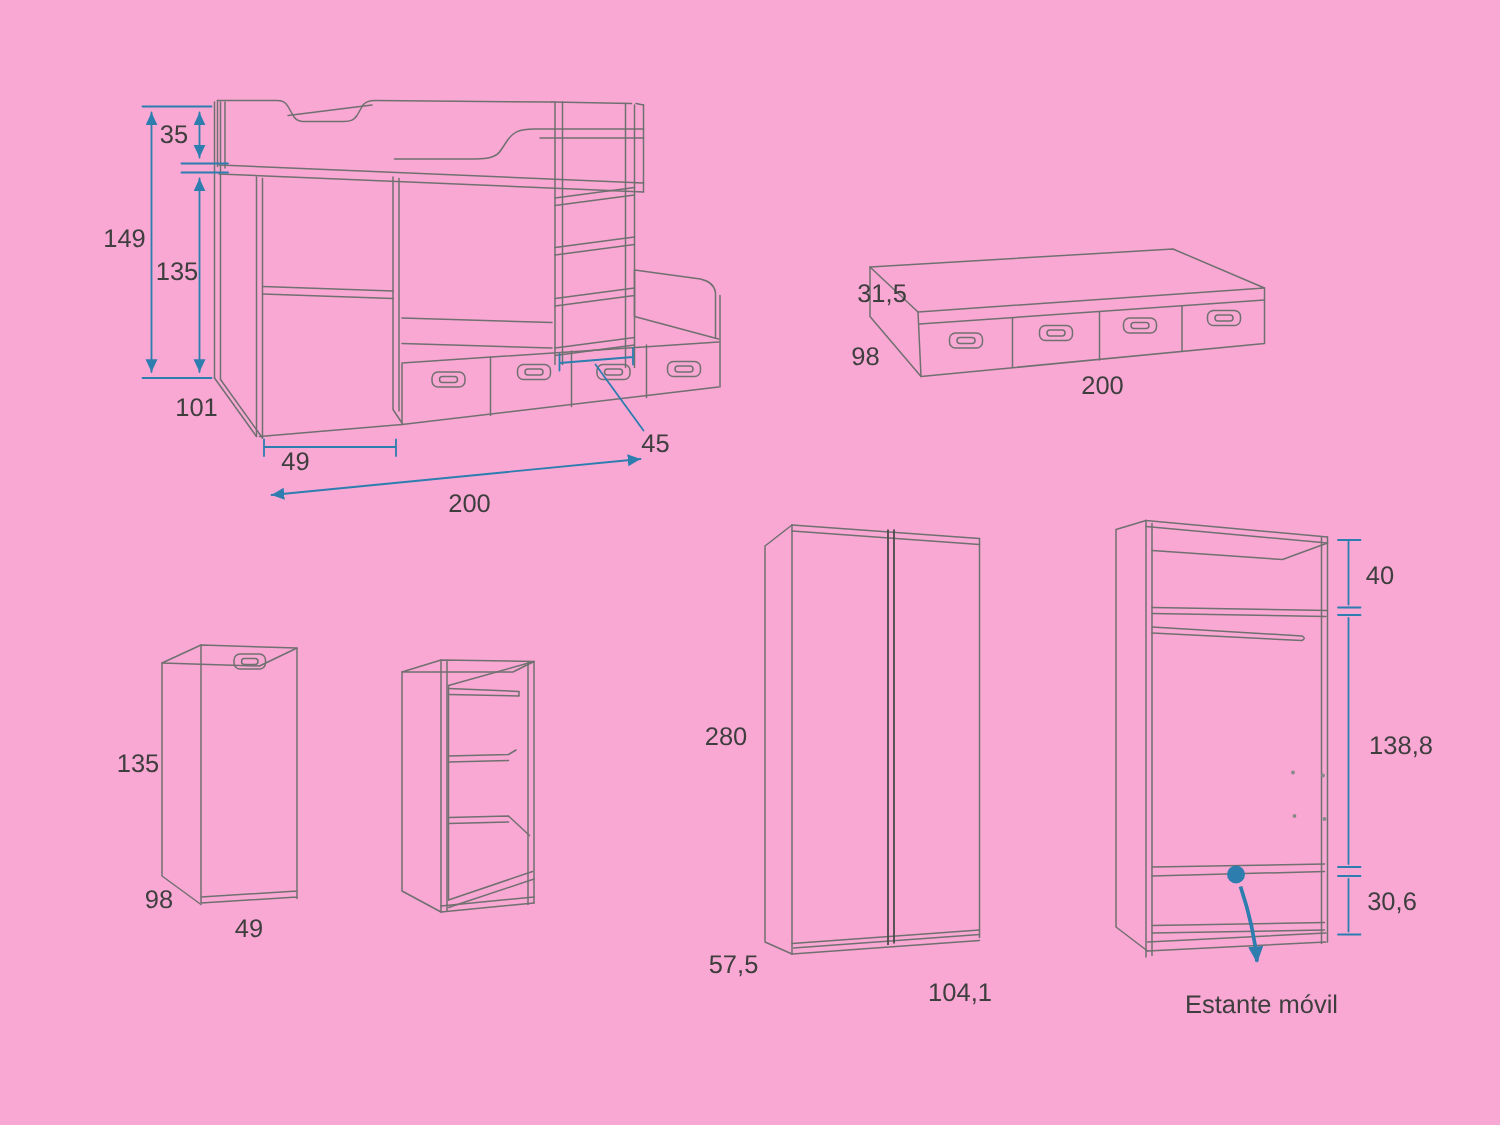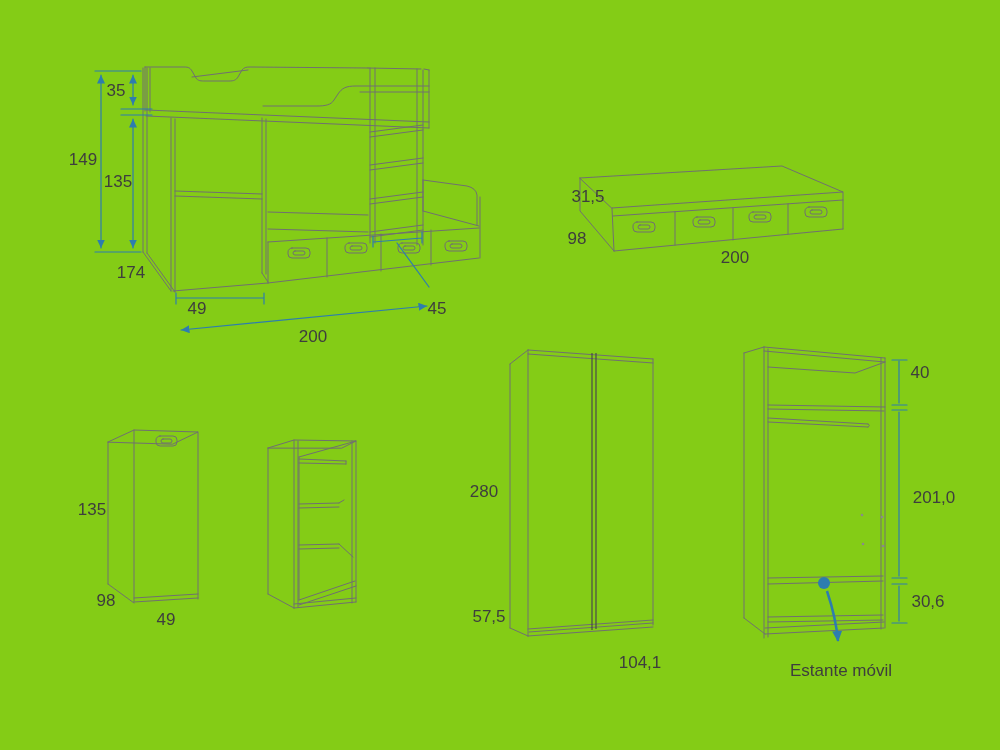--- a/index.html
+++ b/index.html
@@ -1,16 +1,16 @@
 <!DOCTYPE html>
 <html><head>
 <meta charset="utf-8">
 <style>
   html,body{margin:0;padding:0;background:#ffffff;}
-  #stage{position:relative;width:1000px;height:750px;background:#84cc16;overflow:hidden;
+  #stage{position:relative;width:1000px;height:750px;background:#f9a8d4;overflow:hidden;
          font-family:"Liberation Sans","DejaVu Sans",sans-serif;}
   #drawing{position:absolute;left:0;top:0;}
   .dim{position:absolute;transform:translate(-50%,-50%);font-size:17px;color:#3e3e3e;
        white-space:nowrap;line-height:1;}
   .callout{position:absolute;transform:translate(-50%,-50%);font-size:17px;color:#3e3e3e;
        white-space:nowrap;line-height:1;}
 </style>
 </head>
 <body>
 
@@ -146,36 +146,36 @@
   </g>
   <g>
     <circle cx="824" cy="583" r="6" fill="#2d7daf"></circle>
     <path d="M827,591 Q836,618 838,641" fill="none" stroke="#2d7daf" stroke-width="2.5" marker-end="url(#arrbig)"></path>
   </g>
 </svg>
 
 <div class="dim" style="left:116px;top:90px">35</div>
 <div class="dim" style="left:83px;top:159px">149</div>
 <div class="dim" style="left:118px;top:181px">135</div>
-<div class="dim" style="left:131px;top:272px">174</div>
+<div class="dim" style="left:131px;top:272px">101</div>
 <div class="dim" style="left:197px;top:308px">49</div>
 <div class="dim" style="left:313px;top:336px">200</div>
-<div class="dim" style="left:437px;top:308px">45</div>
+<div class="dim" style="left:437px;top:296px">45</div>
 
 <div class="dim" style="left:588px;top:196px">31,5</div>
 <div class="dim" style="left:577px;top:238px">98</div>
 <div class="dim" style="left:735px;top:257px">200</div>
 
 <div class="dim" style="left:92px;top:509px">135</div>
 <div class="dim" style="left:106px;top:600px">98</div>
 <div class="dim" style="left:166px;top:619px">49</div>
 
 <div class="dim" style="left:484px;top:491px">280</div>
-<div class="dim" style="left:489px;top:616px">57,5</div>
+<div class="dim" style="left:489px;top:643px">57,5</div>
 <div class="dim" style="left:640px;top:662px">104,1</div>
 
-<div class="dim" style="left:920px;top:372px">40</div>
-<div class="dim" style="left:934px;top:497px">201,0</div>
+<div class="dim" style="left:920px;top:384px">40</div>
+<div class="dim" style="left:934px;top:497px">138,8</div>
 <div class="dim" style="left:928px;top:601px">30,6</div>
 
 <div class="callout" style="left:841px;top:670px">Estante móvil</div>
 
 </div>
 
 </body></html>

